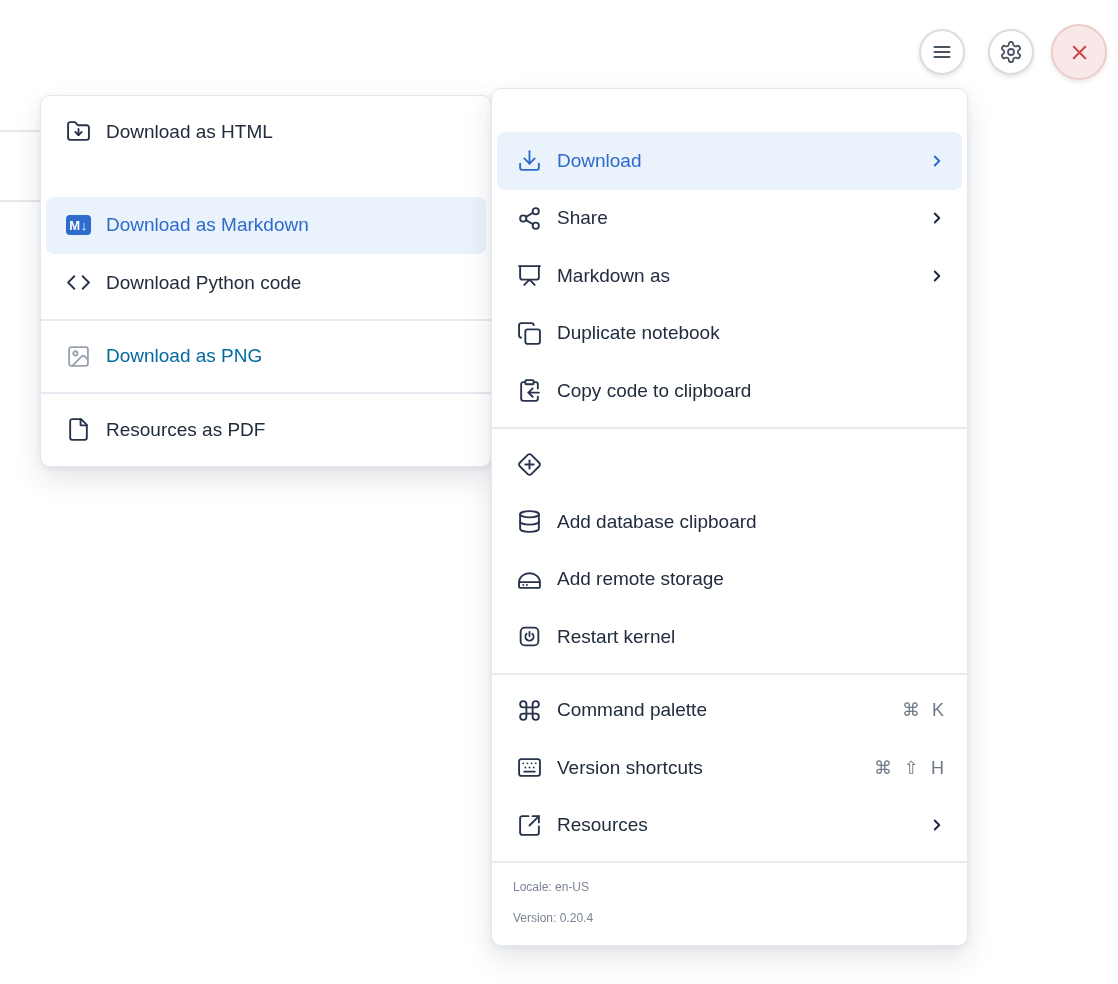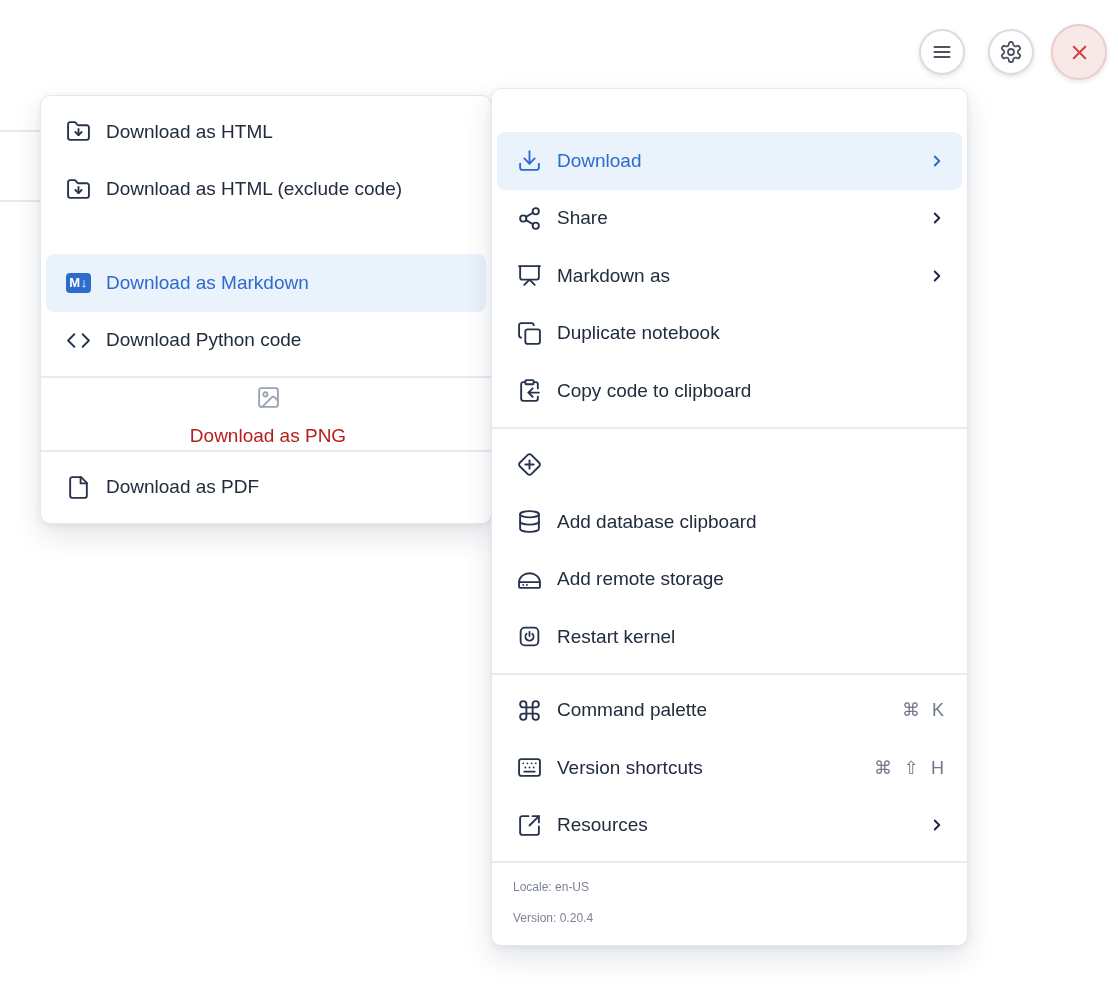--- a/index.html
+++ b/index.html
@@ -32,21 +32,21 @@
 
   .menu-item { display:flex; align-items:center; height:57.5px; padding:0 16px 0 20px;
     gap:15px; border-radius:8px; font-size:19px; color:#212c3d; cursor:pointer;
     white-space:nowrap; }
   .menu-item .ic { width:25px; height:25px; flex:none; color:#27334a; }
   .mi-label { flex:1; }
   .mi-shortcut { color:#6f7888; font-size:18px; word-spacing:7px; margin-right:2px; }
   .chev { width:18px; height:18px; flex:none; color:#1d2943; }
   .menu-item.active { background:#eaf2fc; color:#2d6bcc;margin-top:36px; }
   .menu-item.active .ic, .menu-item.active .chev { color:#2d6bcc; }
-  .menu-item.disabled { color:#b91c1c; cursor:default;flex-direction:column; }
+  .menu-item.disabled { color:#0369a1; cursor:default; }
   .menu-item.disabled .ic { color:#9aa3b1; }
 
   .badge-wrap { display:flex; align-items:center; justify-content:center; }
   .md-badge { width:27px; height:20px; border-radius:4px; background:#2d6bcc; color:#fff;
     font-weight:bold; font-size:13px; letter-spacing:.5px;
     display:flex; align-items:center; justify-content:center; }
 
   .menu-footer { border-top:2px solid #e7eaf0; padding:9px 21px 11px;
     font-size:12px; color:#7b8495; line-height:31px; }
 </style>
@@ -222,26 +222,20 @@
   </div>
 
   <div class="panel" id="submenu">
     <div class="menu-group">
       <div class="menu-item">
         <svg class="ic" viewBox="0 0 24 24">
             <use href="#i-folder-down"></use>
           </svg>
         <span class="mi-label">Download as HTML</span>
       </div>
-      <div class="menu-item">
-        <svg class="ic" viewBox="0 0 24 24">
-            <use href="#i-folder-down"></use>
-          </svg>
-        <span class="mi-label">Download as HTML (exclude code)</span>
-      </div>
       <div class="menu-item active">
         <span class="ic badge-wrap">
             <span class="md-badge">M↓</span>
           </span>
         <span class="mi-label">Download as Markdown</span>
       </div>
       <div class="menu-item">
         <svg class="ic" viewBox="0 0 24 24">
             <use href="#i-code"></use>
           </svg>
@@ -256,21 +250,21 @@
           </svg>
         <span class="mi-label">Download as PNG</span>
       </div>
     </div>
     <div class="sep"></div>
     <div class="menu-group">
       <div class="menu-item">
         <svg class="ic" viewBox="0 0 24 24">
             <use href="#i-file"></use>
           </svg>
-        <span class="mi-label">Download as PDF</span>
+        <span class="mi-label">Resources as PDF</span>
       </div>
     </div>
   </div>
 
   <div class="panel" id="main-menu">
     <div class="menu-group">
       <div class="menu-item active">
         <svg class="ic" viewBox="0 0 24 24">
             <use href="#i-download"></use>
           </svg>

